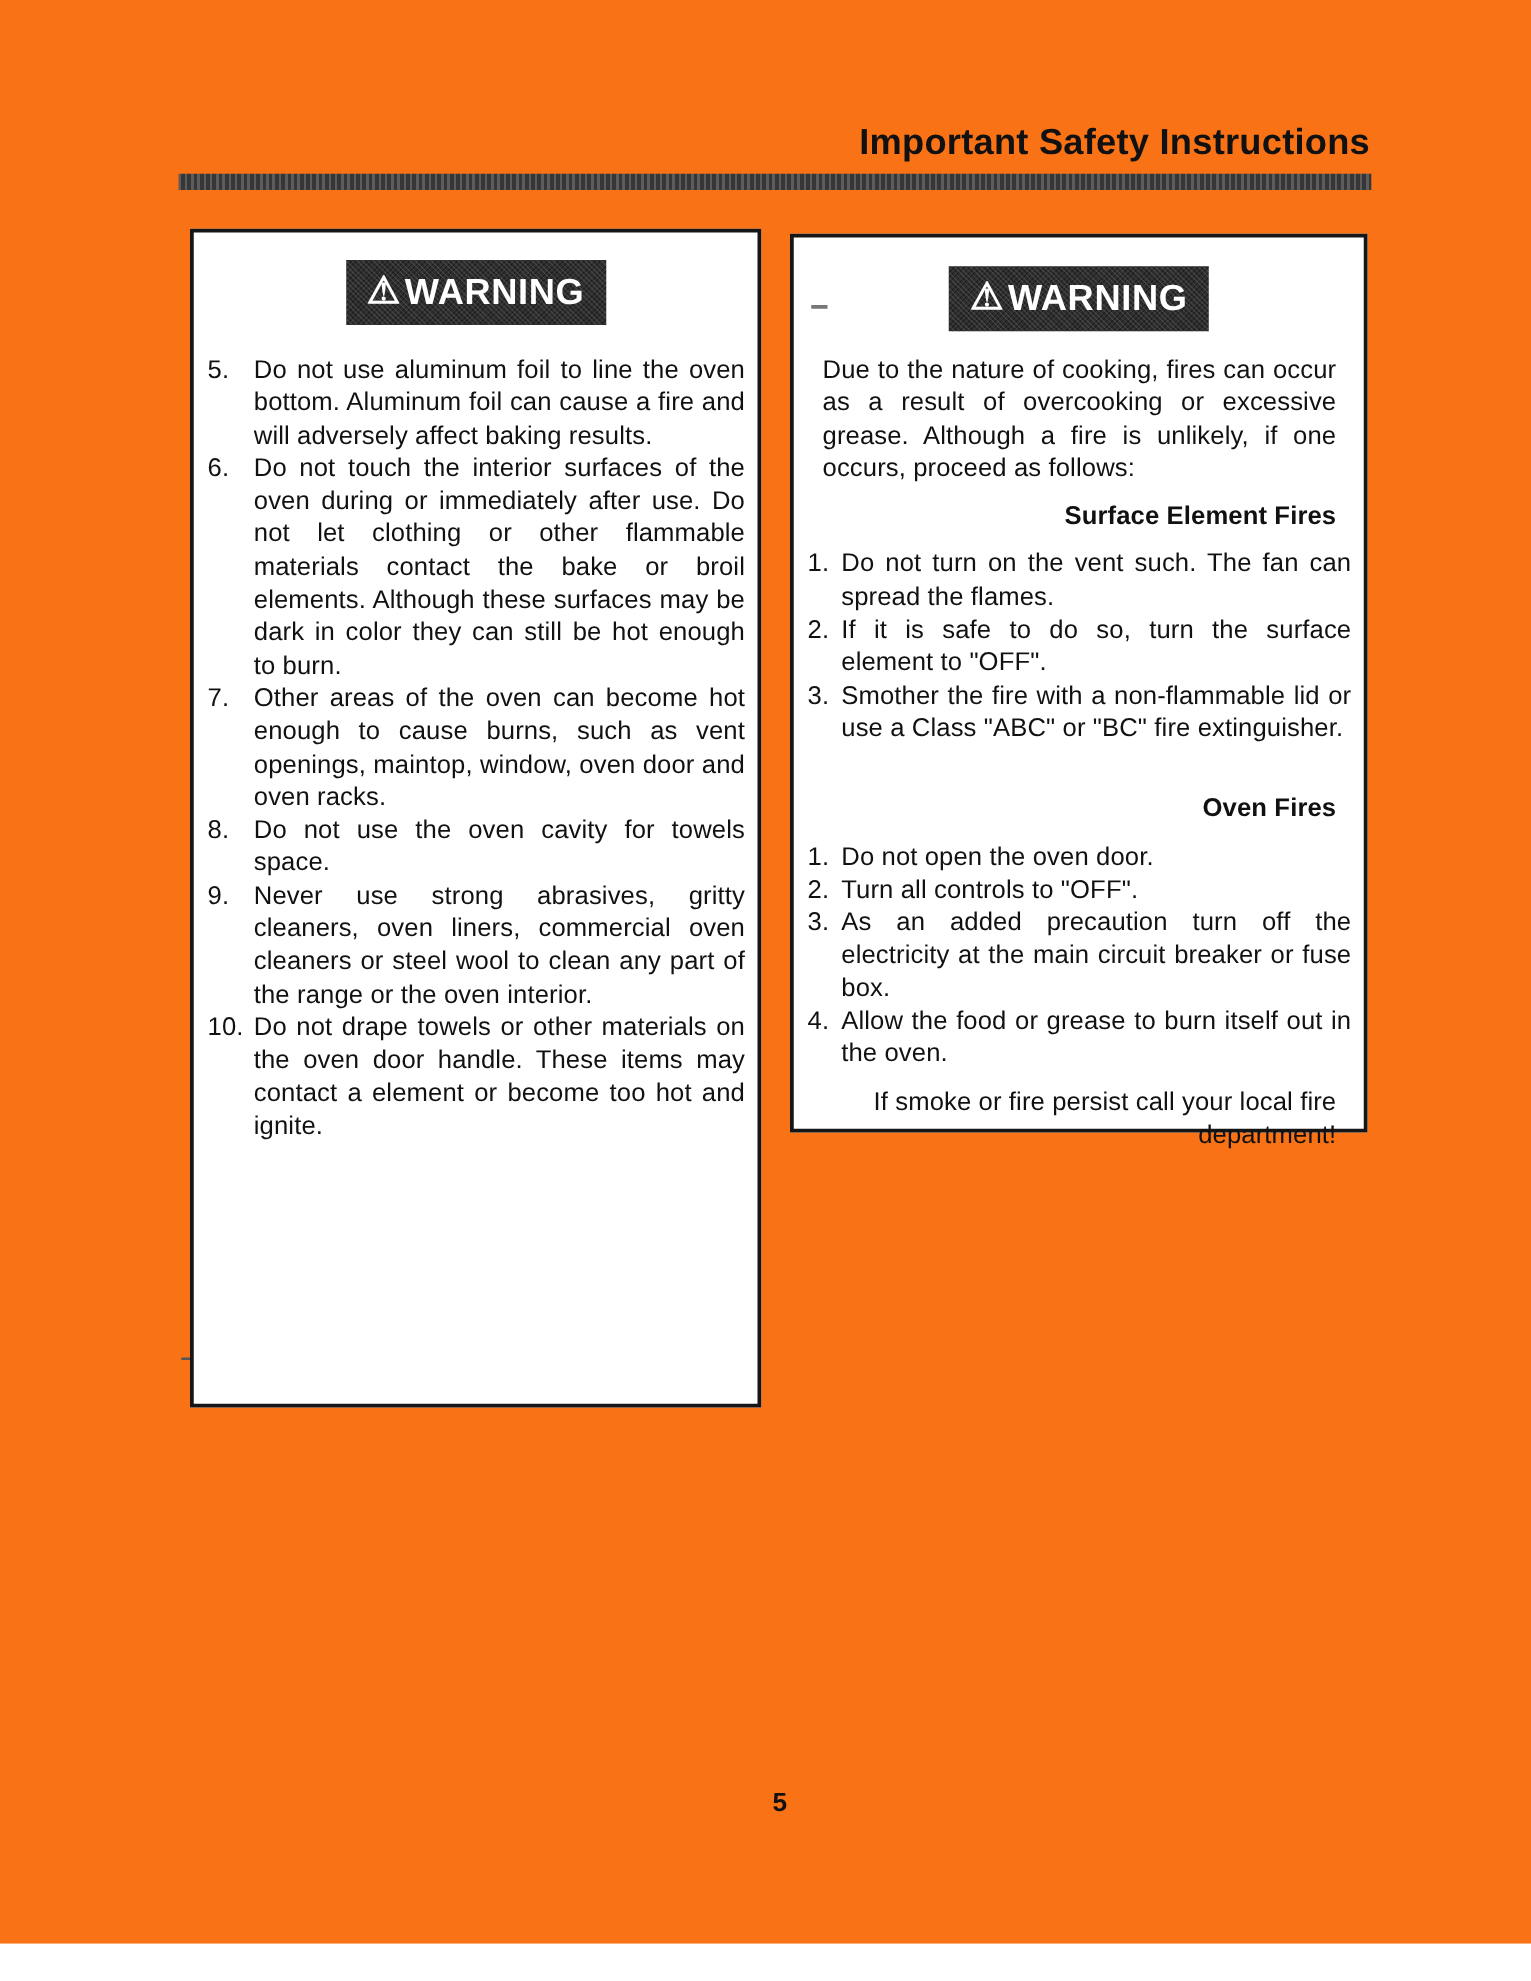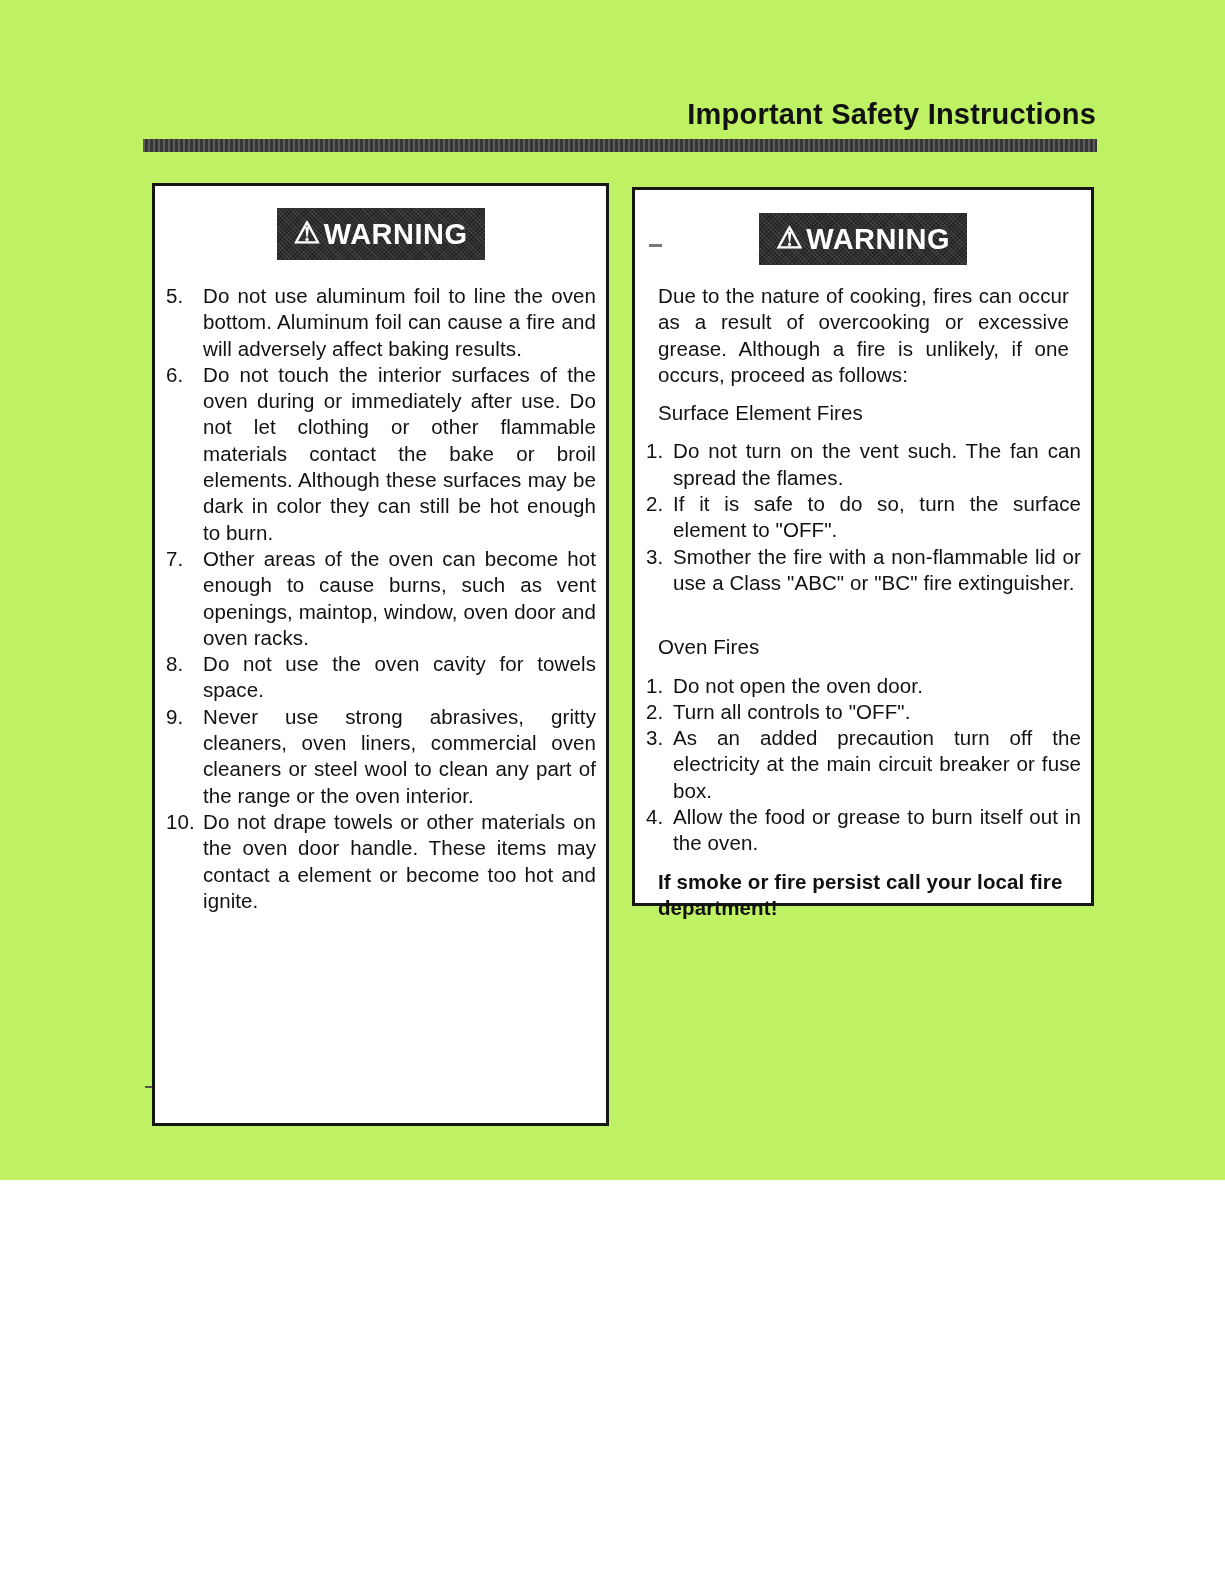--- a/index.html
+++ b/index.html
@@ -1,17 +1,17 @@
 <!DOCTYPE html>
 <html><head>
 <meta charset="utf-8">
 <style>
   html,body { margin:0; padding:0; background:#ffffff; }
   .page {
-    position:relative; width:1225px; height:1180px; background:#bef264;
+    position:relative; width:1225px; height:1555px; background:#f97316;
     font-family:"Liberation Sans", sans-serif; color:#111; overflow:hidden;
   }
   .title {
     position:absolute; top:98px; right:129px;
     font-size:29px; font-weight:700; letter-spacing:0.2px; white-space:nowrap;
   }
   .header-rule {
     position:absolute; left:143px; top:139px; width:954px; height:13px;
     background-color:#424242;
     background-image:repeating-linear-gradient(90deg, rgba(255,255,255,.14) 0 2px, rgba(0,0,0,.18) 2px 5px);
@@ -31,25 +31,25 @@
   .banner-right { margin:23px auto 18px auto; }
   .banner .tri { font-size:30px; line-height:1; transform:translateY(-1px); }
   .body-text { font-size:20.5px; line-height:26.3px; letter-spacing:0.1px; }
   .list { margin:0; padding:0 10px 0 11px; list-style:none; }
   .li { display:flex; }
   .li .num { flex:0 0 37px; width:37px; }
   .li .txt { flex:1; text-align:justify; }
   .content { padding:0 10px 0 11px; }
   .content p { margin:12px; }
   .intro { text-align:justify; }
-  .bold-head { font-weight:400; }
+  .bold-head { font-weight:700;text-align:right; }
   .r-list { margin:0; padding:0; list-style:none; }
   .r-list .num { flex:0 0 27px; width:27px; }
   .spacer { height:26px; }
-  .footer-bold { font-weight:700; }
+  .footer-bold { font-weight:400;text-align:right; }
   .page-num { position:absolute; left:618px; top:1431px; font-size:21px; font-weight:700; }
   .blue-line { position:absolute; left:127px; top:1573px; width:143px; height:3px; background:#0000e0; }
   .corner-mark { position:absolute; left:0px; top:1581px; width:11px; height:4px;
     background:linear-gradient(90deg,#000 0 4px,#00d5d5 4px 7px,#000 7px 11px); }
   .scan-dash { position:absolute; left:649px; top:244px; width:13px; height:3px; background:#777; }
   .scan-tick { position:absolute; left:145px; top:1086px; width:7px; height:2px; background:#555; }
 </style>
 </head>
 <body>
 

